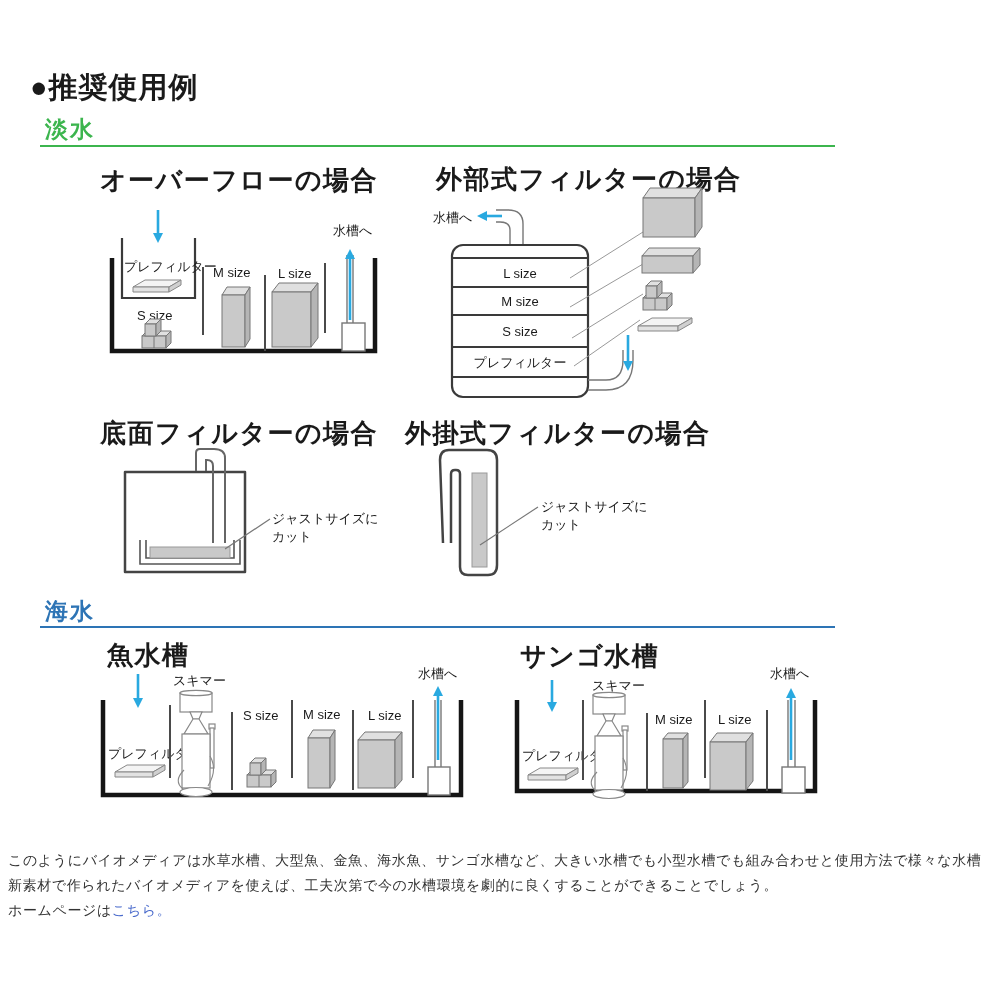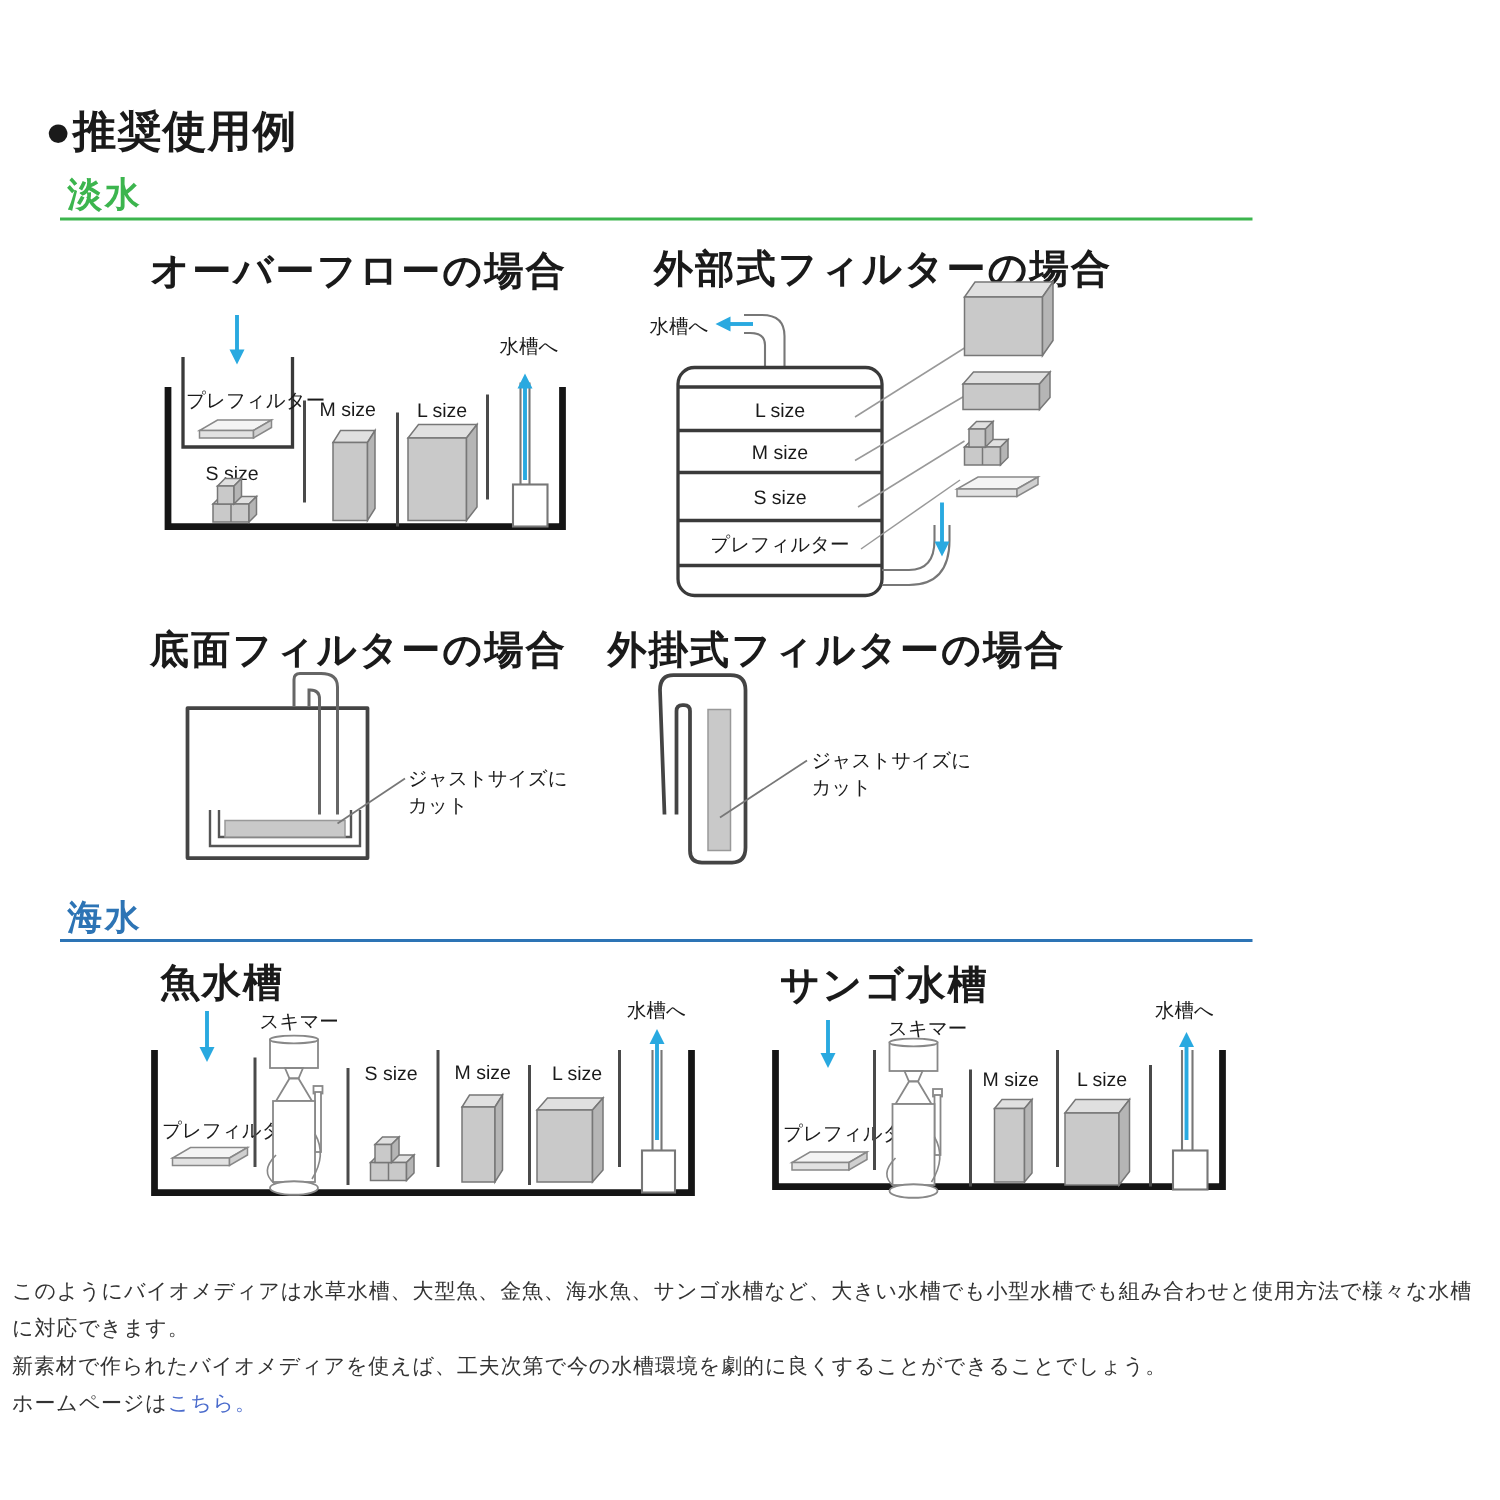--- a/index.html
+++ b/index.html
@@ -293,20 +293,19 @@
     <rect class="pump" x="272" y="107" width="23" height="26"></rect>
     <g>
       <line class="arrowline" x1="281" y1="100" x2="281" y2="36"></line>
       <polygon class="arrowhead" points="276,38 286,38 281,28"></polygon>
     </g>
     <text x="260" y="18" font-size="12">水槽へ</text>
   </svg>
 
   <div class="abs foot" style="left:8px;top:804px;margin-top:44px;">
     <div>このようにバイオメディアは水草水槽、大型魚、金魚、海水魚、サンゴ水槽など、大きい水槽でも小型水槽でも組み合わせと使用方法で様々な水槽</div>
-    <div>に対応できます。</div>
     <div>新素材で作られたバイオメディアを使えば、工夫次第で今の水槽環境を劇的に良くすることができることでしょう。</div>
     <div>
       <span>ホームページは</span><span class="link" style="color:#4a6bcc;text-align:right;">こちら。</span>
     </div>
   </div>
 
 </div>
 
 </body></html>

